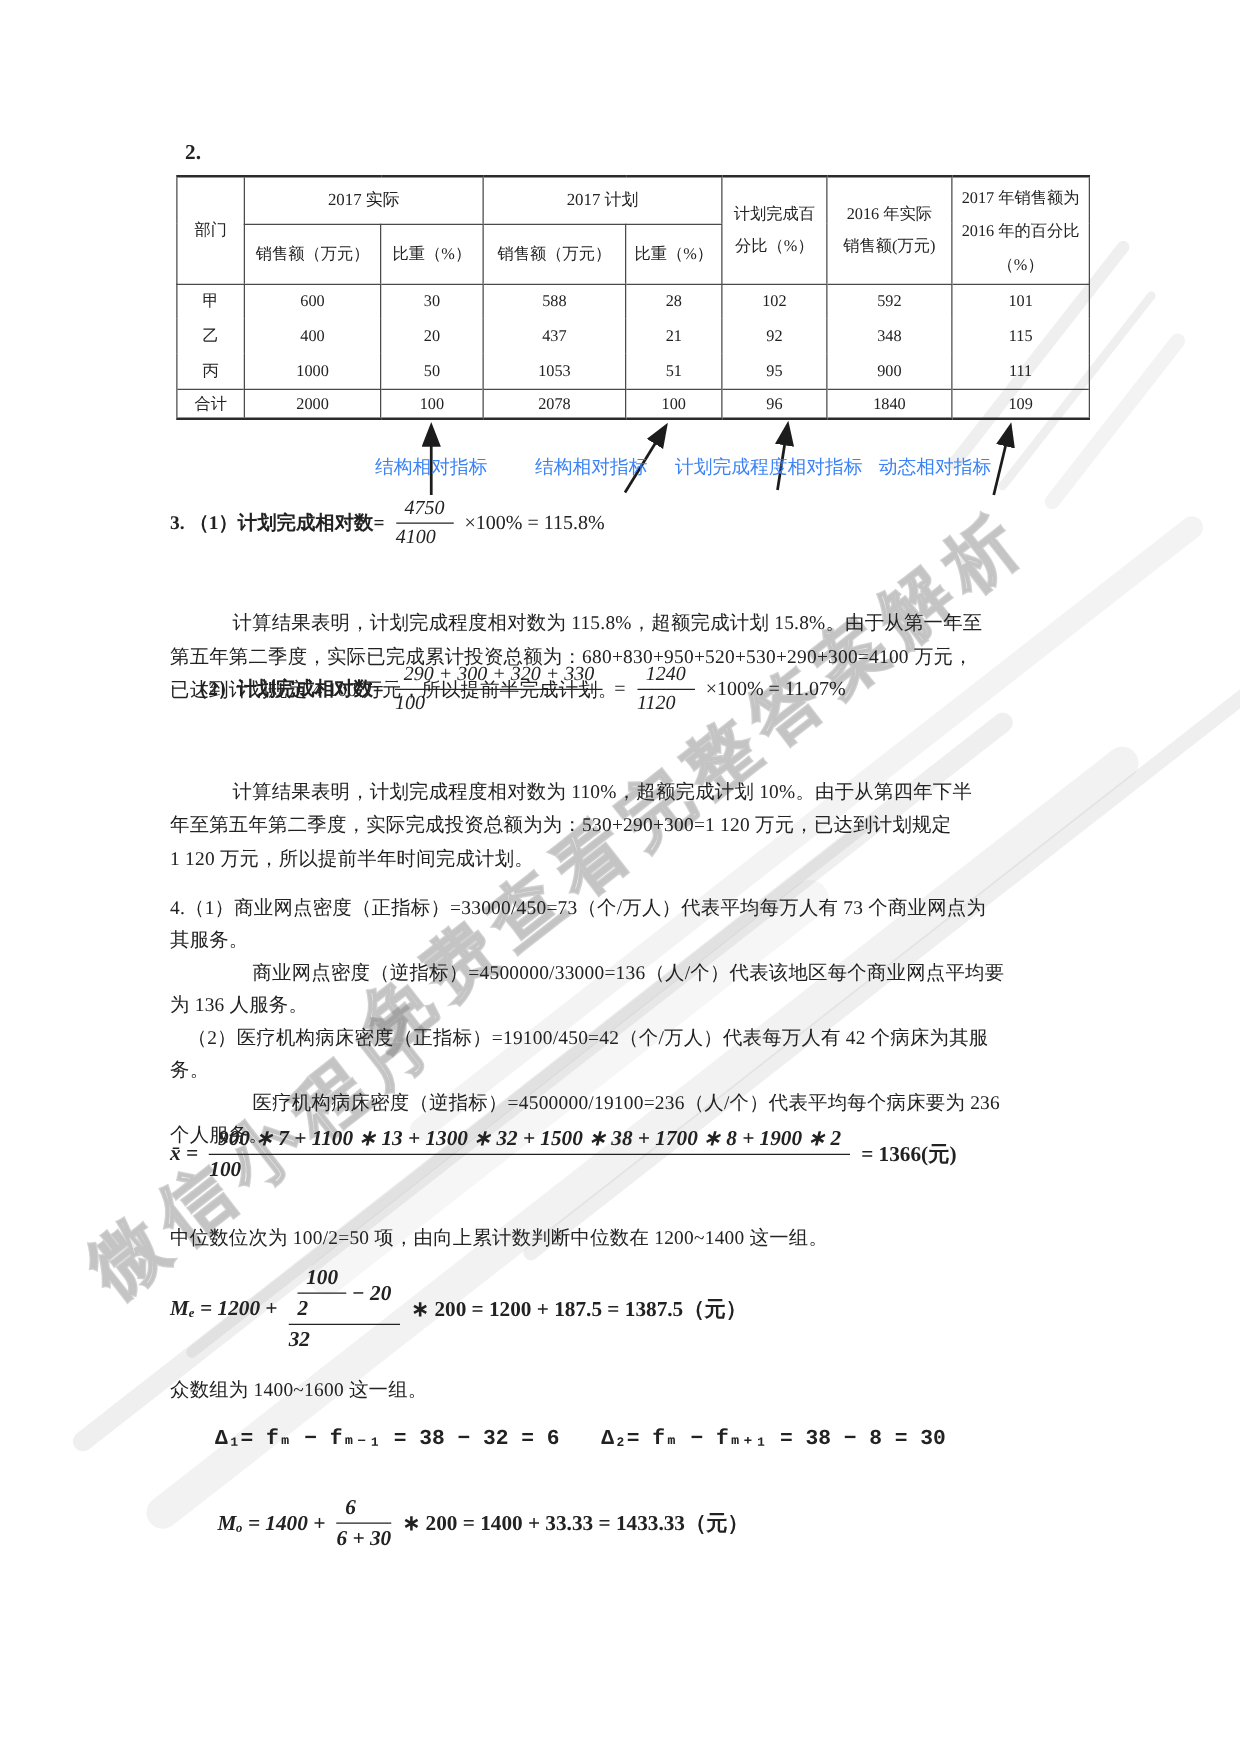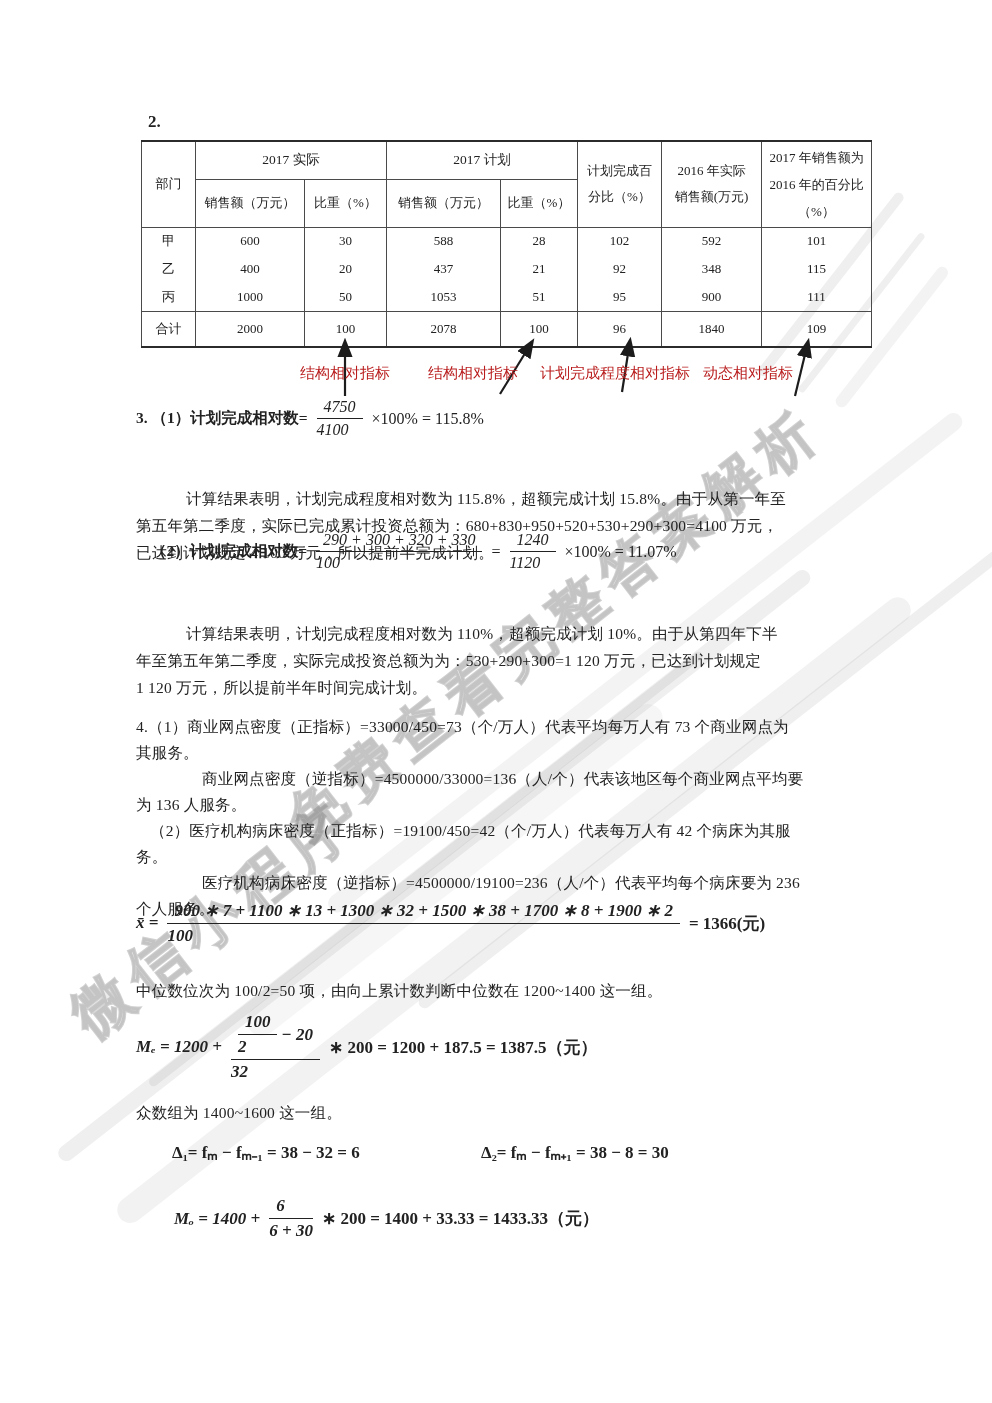--- a/index.html
+++ b/index.html
@@ -94,21 +94,21 @@
   .var{font-style:italic;}
   .frac{display:inline-block;vertical-align:middle;text-align:left;margin:0 4px;font-style:italic;}
   .frac .top{display:block;border-bottom:1.5px solid #222;padding:0 7px 2px 7px;}
   .frac .bot{display:block;padding-top:2px;}
   .frac .top .inner-wrap{display:inline-flex;align-items:center;gap:4px;}
   
   .arrow-label{
     position:absolute;
     font-size:15px;
     white-space:nowrap;
-    color:#b91c1c;
+    color:#3b82f6;
   }
 </style>
 </head>
 <body>
 
 <div id="page">
 
   <div id="watermark">
     <div class="wm-stripe" style="left:60px;top:1150px;width:950px;height:16px;"></div>
     <div class="wm-stripe" style="left:120px;top:1205px;width:1000px;height:26px;background:rgba(125,125,125,0.10);"></div>
@@ -185,21 +185,21 @@
         <tr style="height:28px;">
           <td>丙</td>
           <td>1000</td>
           <td>50</td>
           <td>1053</td>
           <td>51</td>
           <td>95</td>
           <td>900</td>
           <td class="lastcol">111</td>
         </tr>
-        <tr class="sum" style="height:36px;">
+        <tr class="sum" style="height:24px;">
           <td>合计</td>
           <td>2000</td>
           <td>100</td>
           <td>2078</td>
           <td>100</td>
           <td>96</td>
           <td>1840</td>
           <td class="lastcol">109</td>
         </tr>
       </tbody>
@@ -293,21 +293,21 @@
           <span>− 20</span>
         </span>
       </span>
       <span class="bot">32</span>
     </span>
     <span>∗ 200 = 1200 + 187.5 = 1387.5（元）</span>
   </div>
 
   <div class="tline" style="top:1100px;">众数组为 1400~1600 这一组。</div>
 
-  <div class="content math-bold" style="left:0;top:1140px;width:851px;height:30px;font-family:Liberation Serif, serif;">
+  <div class="content math-bold" style="left:0;top:1140px;width:851px;height:30px;font-family:Liberation Mono, monospace;">
     <span style="position:absolute;left:172px;white-space:nowrap;">Δ₁= fₘ − fₘ₋₁ = 38 − 32 = 6</span>
     <span style="position:absolute;left:481px;white-space:nowrap;">Δ₂= fₘ − fₘ₊₁ = 38 − 8 = 30</span>
   </div>
 
   <div class="formula content math-bold" style="top:1196px;left:174px;">
     <span class="var">Mₒ = 1400 +</span>
     <span class="frac">
       <span class="top">6</span>
       <span class="bot">6 + 30</span>
     </span>

